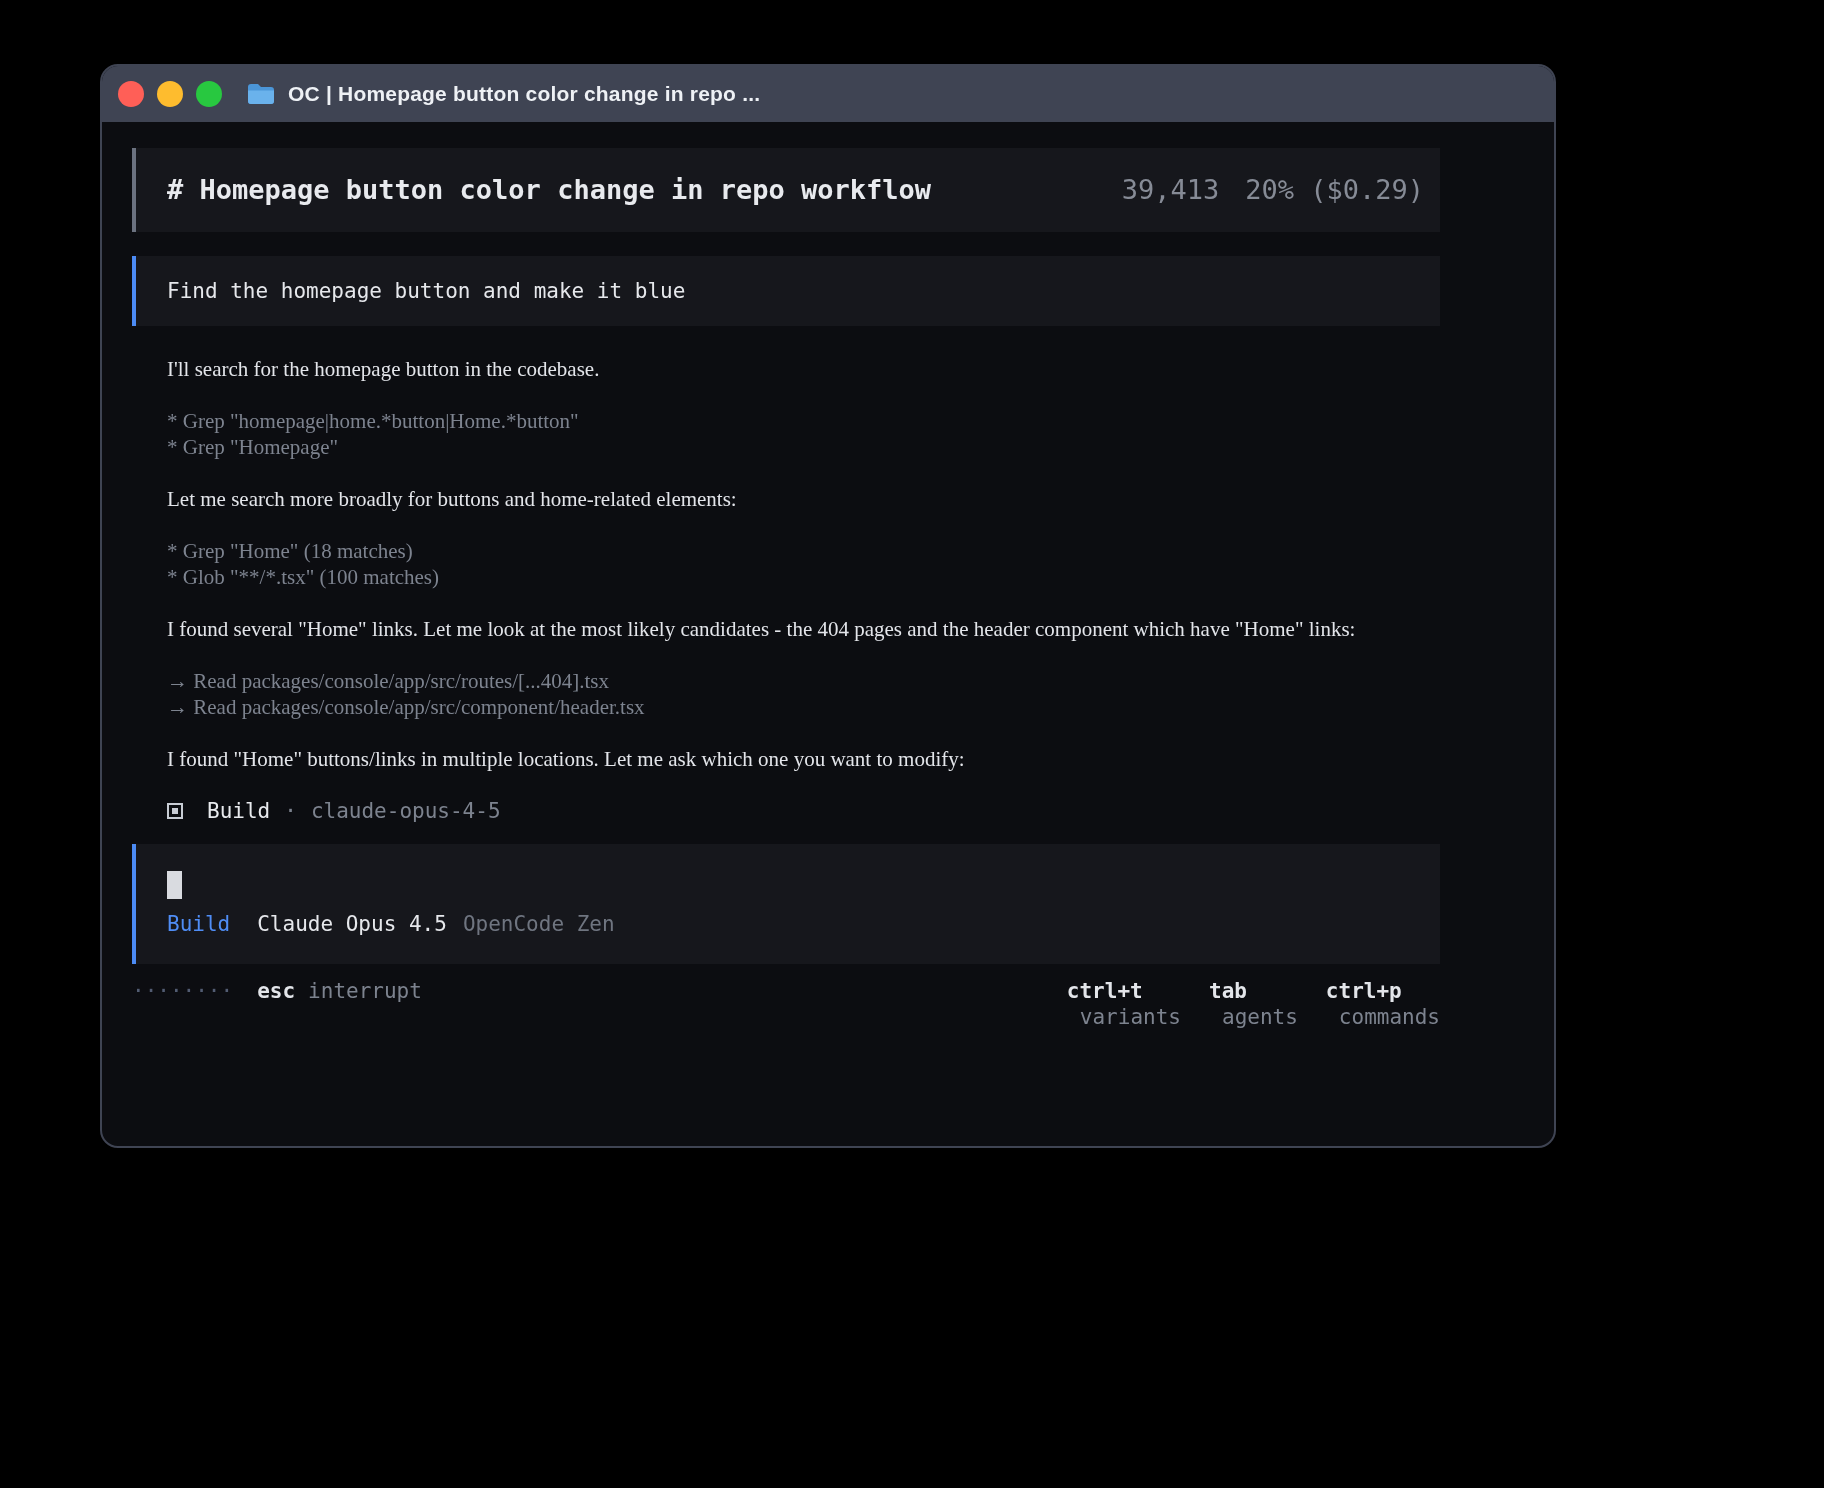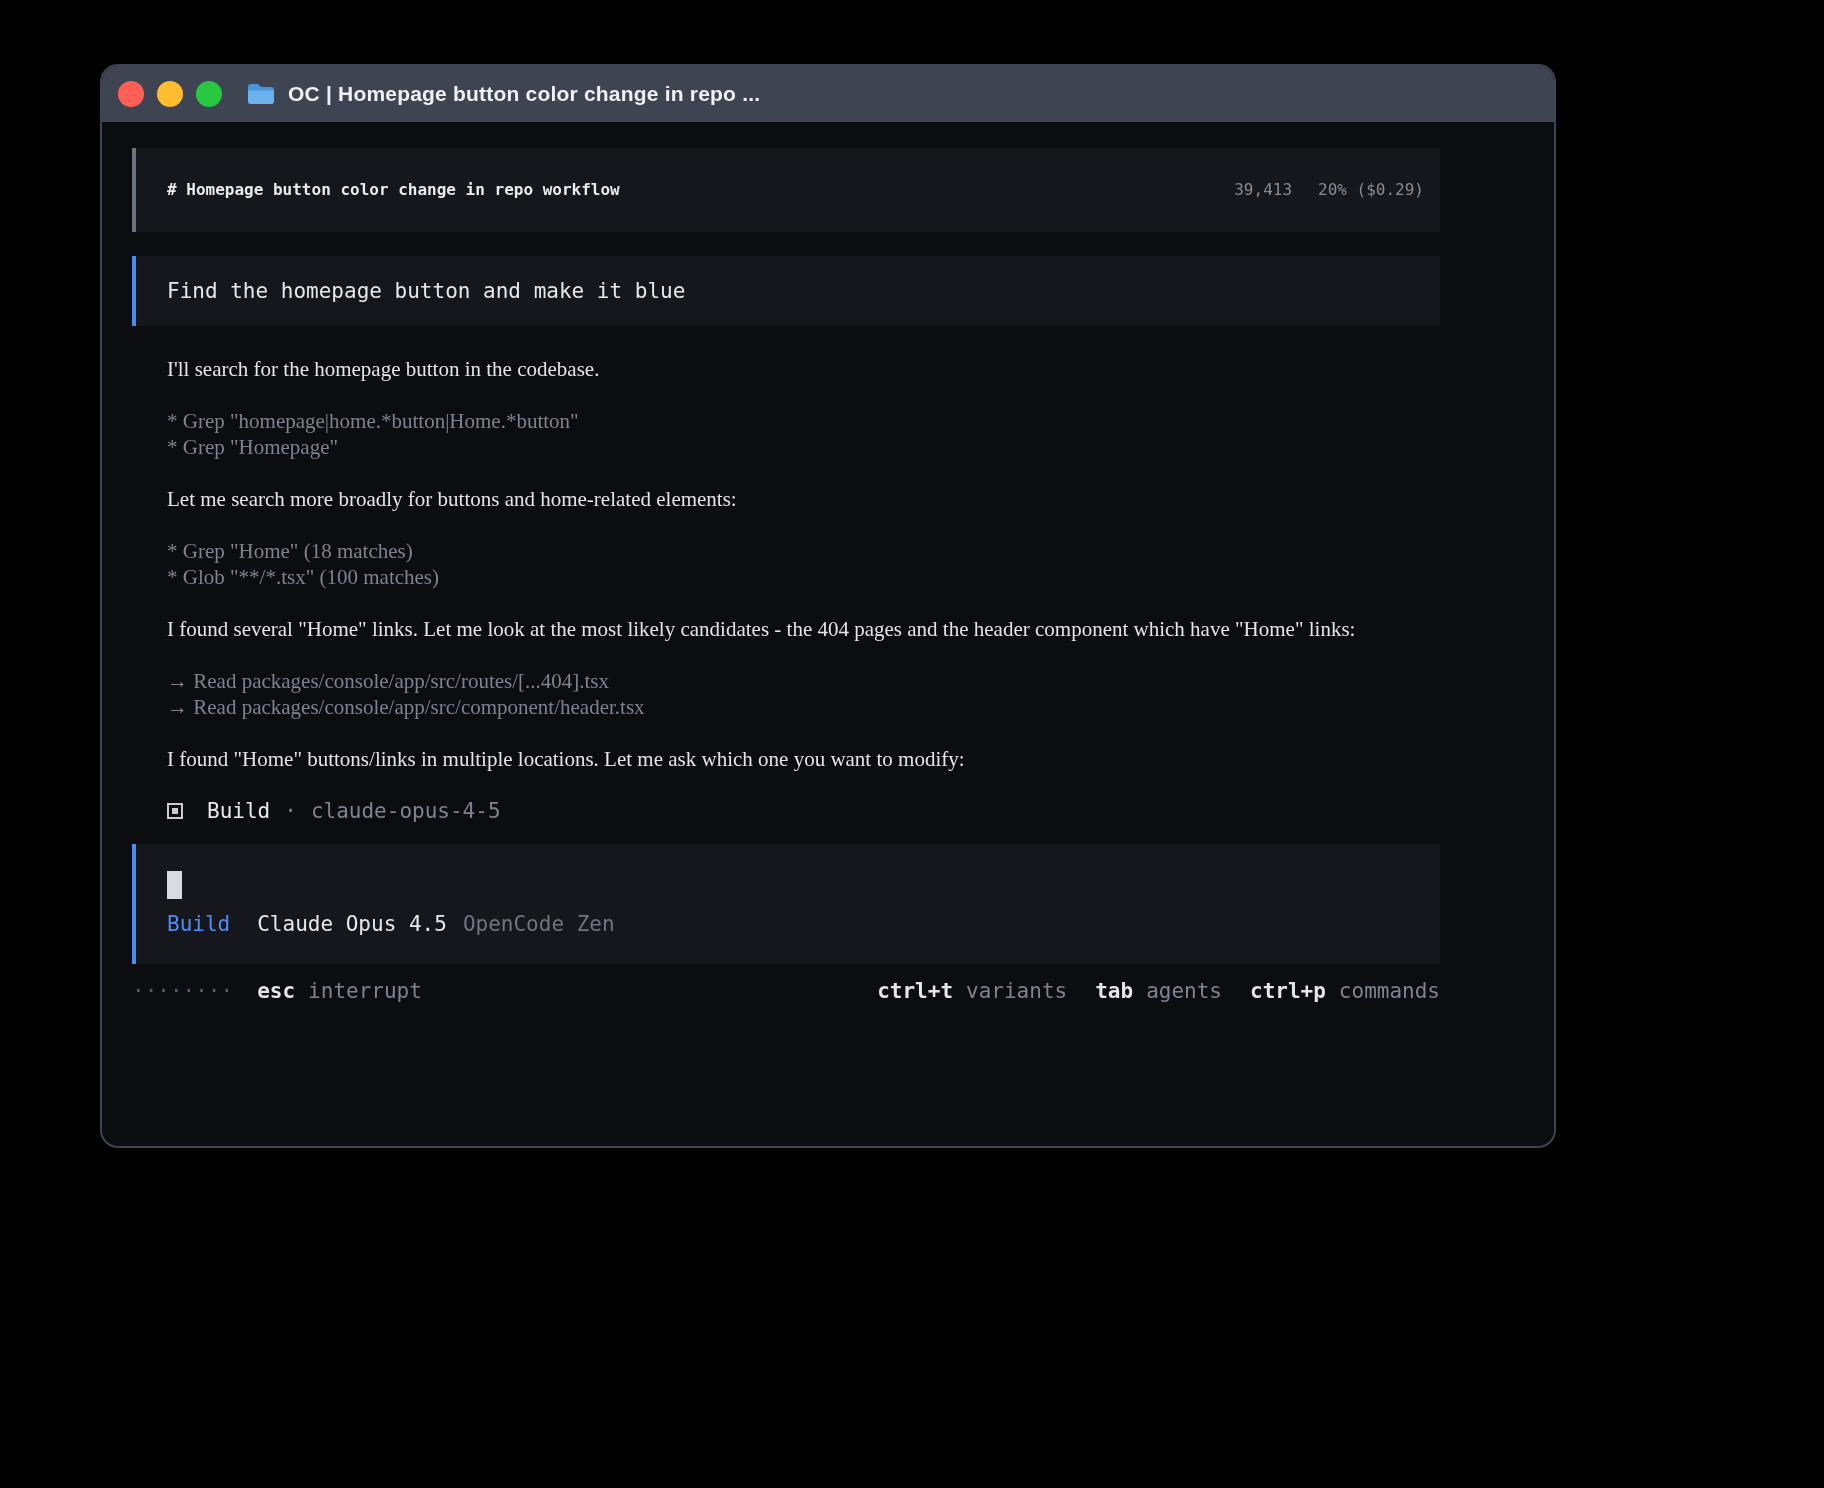--- a/index.html
+++ b/index.html
@@ -21,21 +21,21 @@
   .titletext { margin-left:12px; font-family:"Liberation Sans", sans-serif; font-weight:bold;
                font-size:21px; color:#eef1f5; letter-spacing:.2px; white-space:nowrap; }
 
   
   .term { padding:26px 30px 0 30px; color:#e3e5ea; }
   .col { width:1308px; }
   .block { background:#16171c; }
 
   .session-header { border-left:4px solid #6b7280; padding:29px 16px 29px 31px;
                     display:flex; justify-content:space-between; align-items:center;
-                    font-size:16px; line-height:26px; }
+                    font-size:27px; line-height:26px; }
   .sh-title { font-weight:bold; color:#e8eaee; white-space:nowrap; }
   .sh-right { color:#868b96; display:flex; gap:26px; white-space:nowrap; }
 
   .user-block { border-left:4px solid #4c8bf5; margin-top:24px; padding:22px 16px 22px 31px;
                 font-size:21px; line-height:26px; color:#e6e8ec; }
 
   .transcript { margin-top:30px; padding-left:35px; font-size:21px; line-height:26px; color:#e3e5ea; }
   .para { margin-bottom:26px;font-family:Liberation Serif, serif; }
   .tool-line, .read-line { color:#7d838f; white-space:pre; }
 
@@ -55,21 +55,21 @@
   .provider { color:#6f7580; margin-left:16px; }
 
   
   .statusbar { margin-top:14px; display:flex; justify-content:space-between; align-items:baseline;
                font-size:21px; line-height:26px; }
   .sb-left { display:flex; align-items:baseline; }
   .spinner { color:#525c72; letter-spacing:0; }
   .sb-esc { font-weight:bold; color:#e3e5ea; margin-left:24px; }
   .sb-esc-label { color:#7d838f; margin-left:13px; }
   .sb-right { display:flex; gap:28px; }
-  .sb-pair { display:flex; }
+  .sb-pair { display:flex;flex-direction:column; }
   .sb-key { font-weight:bold; color:#e3e5ea; }
   .sb-label { color:#7d838f; margin-left:13px; }
 </style>
 </head>
 <body>
 
 <div class="window">
 
   <div class="titlebar">
     <div class="lights">

